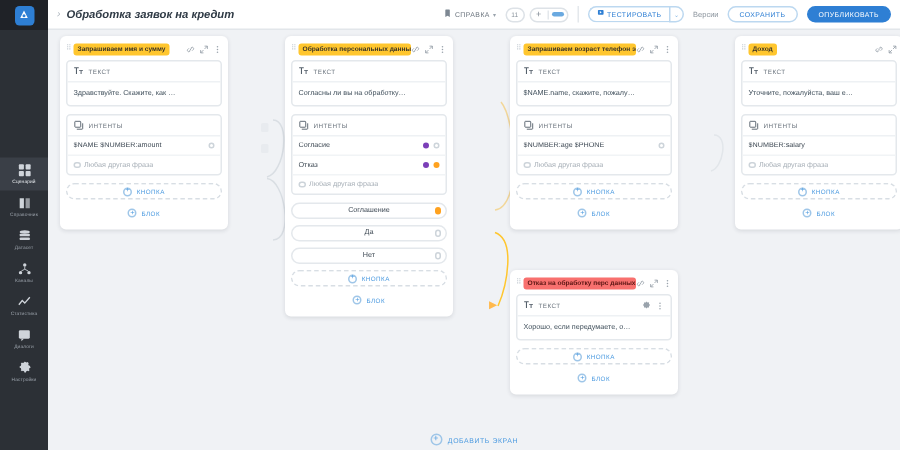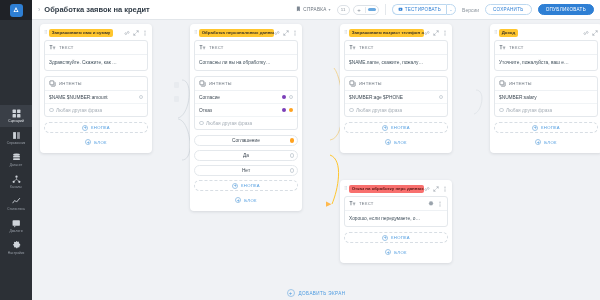--- a/index.html
+++ b/index.html
@@ -40,21 +40,21 @@
     white-space: nowrap; transform: scale(1); text-align: center;
   }
   .nav-item.active .nav-label { color: #e9edf1; }
 
   
   #topbar {
     position: absolute; left: 32px; top: 0; width: 568px; height: 20px;
     background: #ffffff; border-bottom: 1px solid #e2e6ea;
     display: flex; align-items: center; z-index: 30;
   }
-  #breadcrumb { display: flex; align-items: center; margin-left: 6px; gap: 4px; }
+  #breadcrumb { display: flex; align-items: center; margin-left: 6px; gap: 4px; font-style: italic; }
   .crumb-chevron { color: #b0b8c0; font-size: 7px; }
   #page-title { font-size: 7.5px; font-weight: bold; color: #2f3a45; white-space: nowrap; }
   #topbar-right { margin-left: auto; display: flex; align-items: center; gap: 6px; padding-right: 6px; }
 
   .tb-help { display: flex; align-items: center; gap: 2px; cursor: pointer; }
   .tb-help .ic { color: #7d8792; font-size: 7px; }
   .tb-help .lbl { font-size: 4.6px; letter-spacing: .3px; color: #6b747e; text-transform: uppercase; }
   .tb-caret { font-size: 4px; color: #9aa3ac; }
 
   #zoom-group { display: flex; align-items: center; gap: 3px; }

